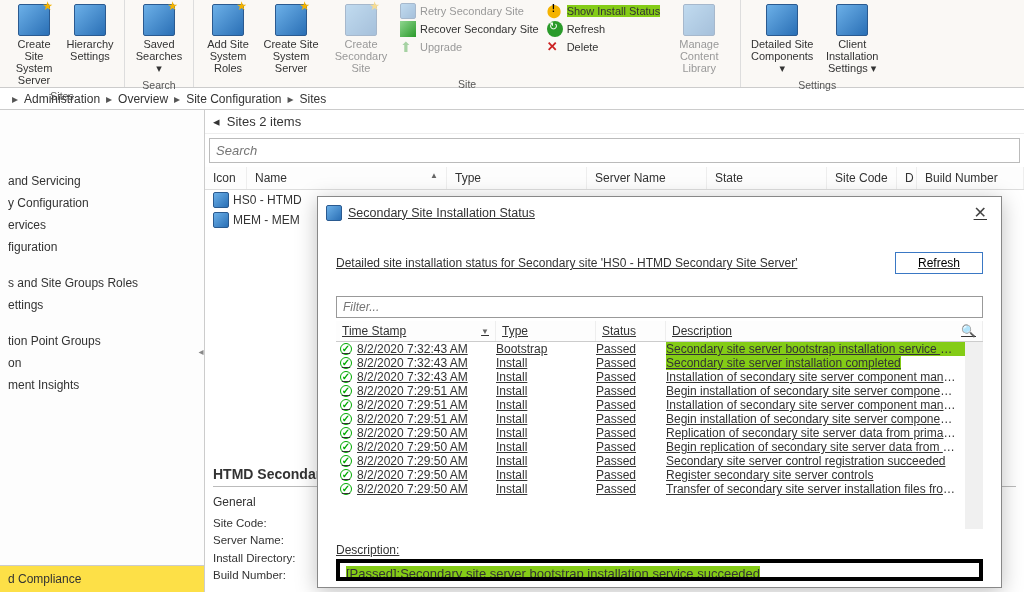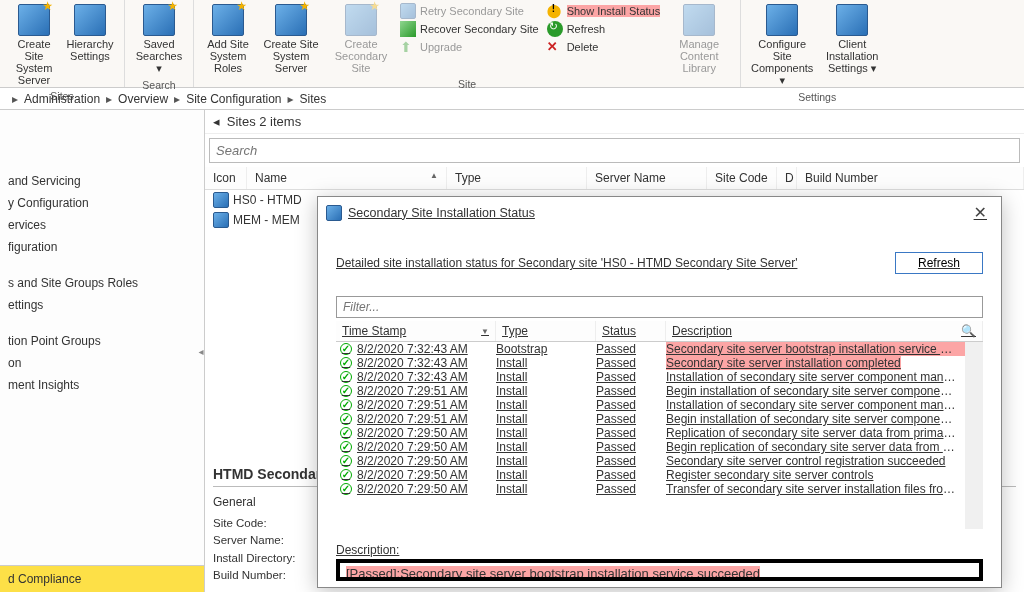--- a/index.html
+++ b/index.html
@@ -9,21 +9,21 @@
 .ribbon { background: #faf8f5; border-bottom: 1px solid #ccc; height: 88px; display: flex; }
 .ribbon-group { border-right: 1px solid #ddd; padding: 2px 6px 0; display: flex; flex-direction: column; height: 100%; }
 .ribbon-group-label { font-size: 10.5px; text-align: center; color: #555; margin-top: auto; padding: 2px 0; }
 .ribbon-btns { display: flex; align-items: flex-start; flex: 1; }
 .big-btn { display: flex; flex-direction: column; align-items: center; text-align: center; width: 56px; font-size: 11px; padding: 2px; cursor: pointer; }
 .big-btn-wide { width: 70px; }
 .big-btn .ico { width: 32px; height: 32px; margin-bottom: 2px; }
 .small-btns { display: flex; flex-direction: column; }
 .small-btn { display: flex; align-items: center; font-size: 11px; padding: 1px 4px; cursor: pointer; }
 .small-btn .ico { width: 16px; height: 16px; margin-right: 4px; }
-.hl { background: #fca5a5; }
+.hl { background: #84cc16; }
 .dimmed { color: #999; }
 
 
 .breadcrumb { height: 22px; border-bottom: 1px solid #ccc; display: flex; align-items: center; padding: 0 6px; font-size: 12px; background: #fff; }
 .bc-arrow { padding: 0 6px; color: #555; }
 
 
 .main { display: flex; height: calc(592px - 88px - 22px); }
 .nav { width: 205px; border-right: 1px solid #ccc; background: #fdfdfd; overflow: hidden; position: relative; }
 .nav-item { padding: 4px 8px; font-size: 12px; overflow: hidden; white-space: nowrap; text-overflow: clip; cursor: pointer; }
@@ -165,21 +165,21 @@
           <span style="white-space:pre-line">Manage
 Content Library</span>
         </div>
     </div>
     <div class="ribbon-group-label">Site</div>
   </div>
   <div class="ribbon-group" style="border-right:none">
     <div class="ribbon-btns">
       <div class="big-btn big-btn-wide">
           <span class="ico ico-generic"></span>
-          <span style="white-space:pre-line">Configure Site
+          <span style="white-space:pre-line">Detailed Site
 Components ▾</span>
         </div>
       <div class="big-btn big-btn-wide">
           <span class="ico ico-generic"></span>
           <span style="white-space:pre-line">Client
 Installation Settings ▾</span>
         </div>
     </div>
     <div class="ribbon-group-label">Settings</div>
   </div>
@@ -223,20 +223,21 @@
       </div>
     <div class="search"><input placeholder="Search" style=""></div>
     <div class="grid-head">
       <div class="col col-icon">Icon</div>
       <div class="col col-name" style="display:flex">
           <span>Name</span>
           <span class="sort-caret">▲</span>
         </div>
       <div class="col col-type">Type</div>
       <div class="col col-srv">Server Name</div>
+      <div class="col col-state">State</div>
       <div class="col col-code">Site Code</div>
       <div class="col col-dot">D</div>
       <div class="col col-build">Build Number</div>
     </div>
     <div class="grid-body">
       <div class="row">
           <span class="siteico ico-generic"></span>
           <span>HS0 - HTMD</span>
         </div>
       <div class="row">

